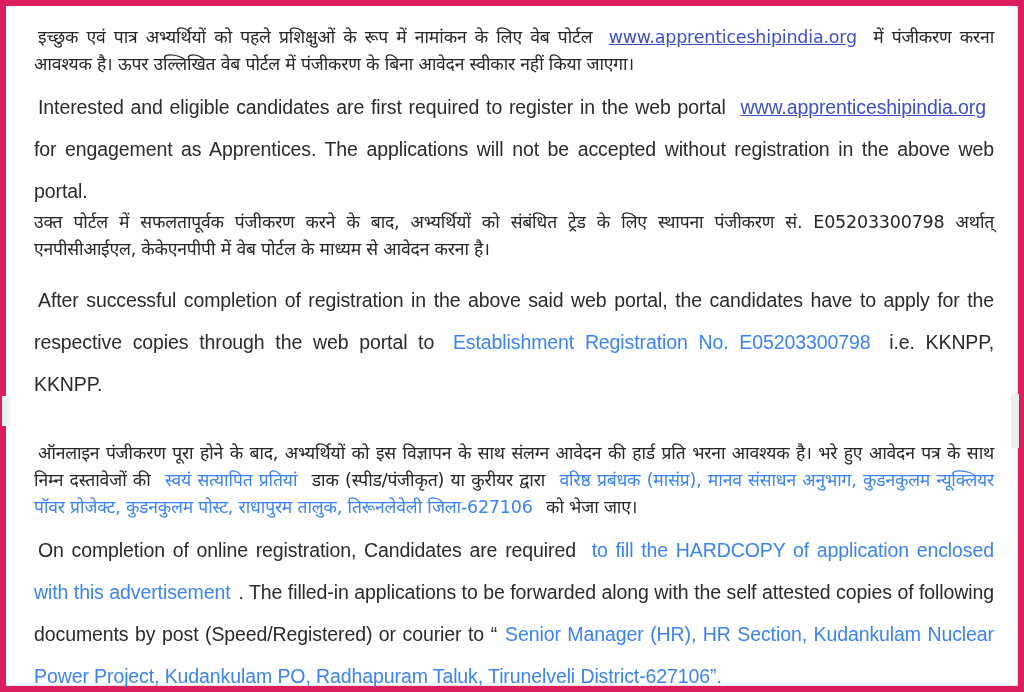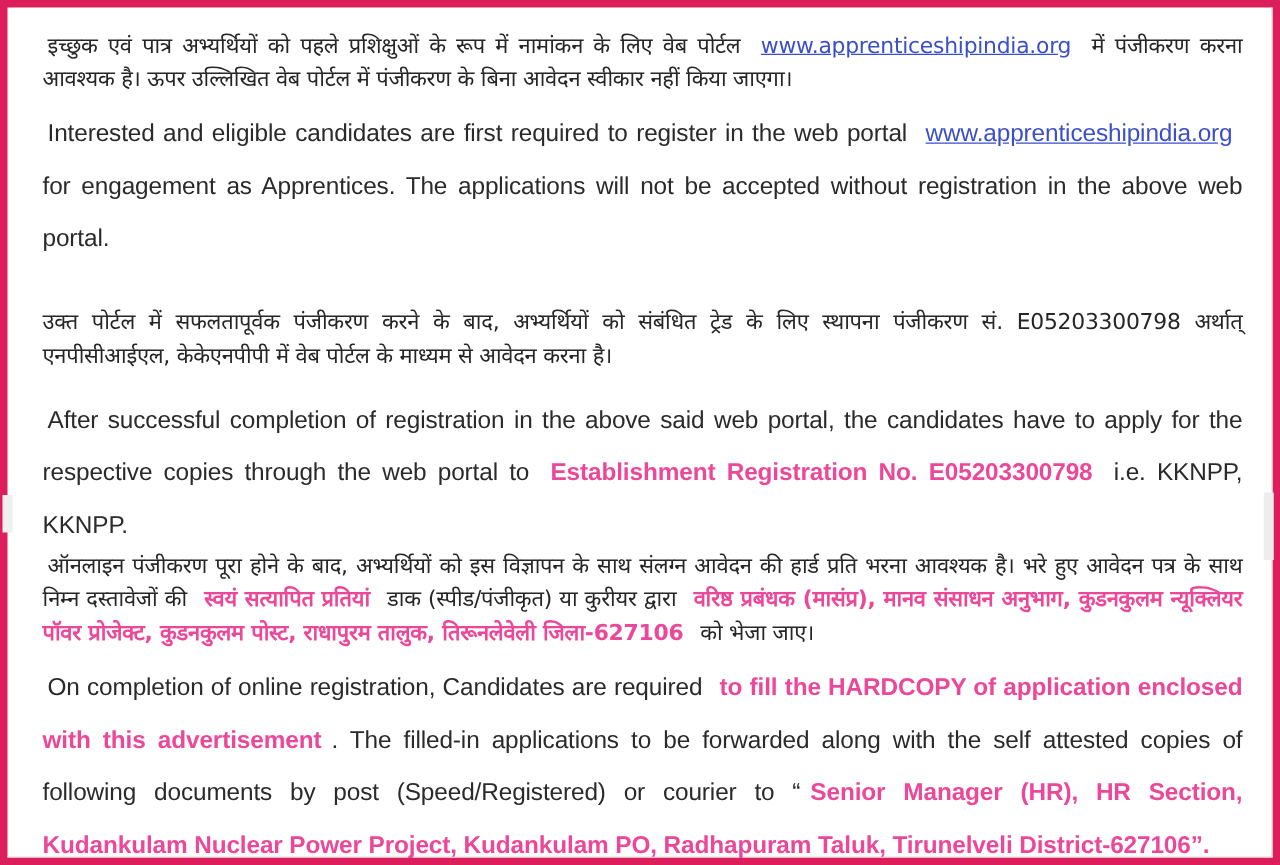--- a/index.html
+++ b/index.html
@@ -41,24 +41,24 @@
       line-height: 42px;
       text-align: justify;
       color: #2a2a2a;
       letter-spacing: -0.1px;
     }
     .link {
       color: #3b4fc9;
       text-decoration: underline;
       text-decoration-color: #3b4fc9;
     }
-    b { font-weight: bold; color: #ec4899; }
+    b { font-weight: normal; color: #3b82f6; }
     .block { position: absolute; left: 0; width: 976px; }
     #b1 { top: 0px; }
-    #b2 { top: 185px; margin-top: 36px; }
+    #b2 { top: 185px; }
     #b3 { top: 376px; margin-top: 40px; }
     .gap { height: 2px; }
     .scroll-tab {
       position: absolute;
       right: -2px;
       top: 388px;
       width: 6px;
       height: 54px;
       background: #ededed;
     }

